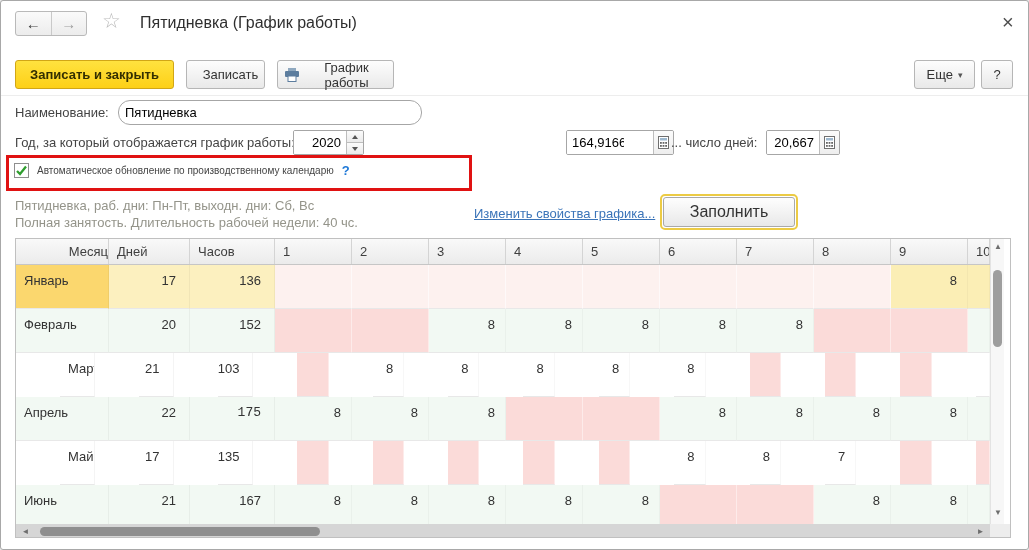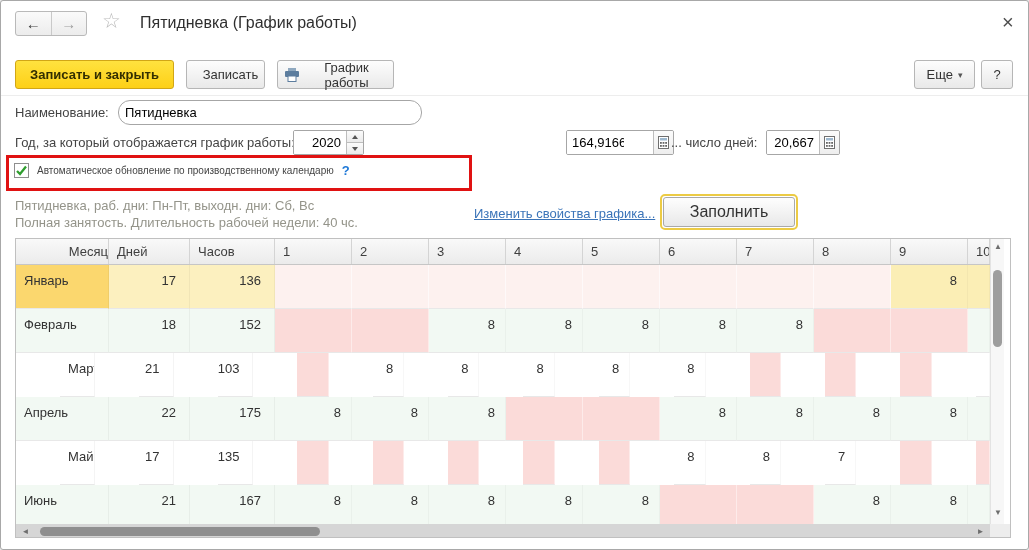--- a/index.html
+++ b/index.html
@@ -211,21 +211,21 @@
           <div class="cell day off" style="width: 77px;"></div>
           <div class="cell day off" style="width: 77px;"></div>
           <div class="cell day off" style="width: 77px;"></div>
           <div class="cell day off" style="width: 77px;"></div>
           <div class="cell day off" style="width: 77px;"></div>
           <div class="cell day work" style="width: 77px;">8</div>
           <div class="cell day work" style="width: 22px;"></div>
         </div>
         <div class="row stripe">
           <div class="cell mcell" style="width: 93px;">Февраль</div>
-          <div class="cell ncell" style="width: 81px;">18</div>
+          <div class="cell ncell" style="width: 81px;">20</div>
           <div class="cell ncell" style="width: 85px;">152</div>
           <div class="cell day off" style="width: 77px;"></div>
           <div class="cell day off" style="width: 77px;"></div>
           <div class="cell day work" style="width: 77px;">8</div>
           <div class="cell day work" style="width: 77px;">8</div>
           <div class="cell day work" style="width: 77px;">8</div>
           <div class="cell day work" style="width: 77px;">8</div>
           <div class="cell day work" style="width: 77px;">8</div>
           <div class="cell day off" style="width: 77px;"></div>
           <div class="cell day off" style="width: 77px;"></div>
@@ -242,21 +242,21 @@
           <div class="cell day work" style="width: 77px;">8</div>
           <div class="cell day work" style="width: 77px;">8</div>
           <div class="cell day off" style="width: 77px;"></div>
           <div class="cell day off" style="width: 77px;"></div>
           <div class="cell day off" style="width: 77px;"></div>
           <div class="cell day work" style="width: 22px;"></div>
         </div>
         <div class="row stripe">
           <div class="cell mcell" style="width: 93px;">Апрель</div>
           <div class="cell ncell" style="width: 81px;">22</div>
-          <div class="cell ncell" style="width: 85px;">175</div>
+          <div class="cell ncell" style="width: 85px; font-family: Liberation Mono, monospace;">175</div>
           <div class="cell day work" style="width: 77px;">8</div>
           <div class="cell day work" style="width: 77px;">8</div>
           <div class="cell day work" style="width: 77px;">8</div>
           <div class="cell day off" style="width: 77px;"></div>
           <div class="cell day off" style="width: 77px;"></div>
           <div class="cell day work" style="width: 77px;">8</div>
           <div class="cell day work" style="width: 77px;">8</div>
           <div class="cell day work" style="width: 77px;">8</div>
           <div class="cell day work" style="width: 77px;">8</div>
           <div class="cell day work" style="width: 22px;"></div>

